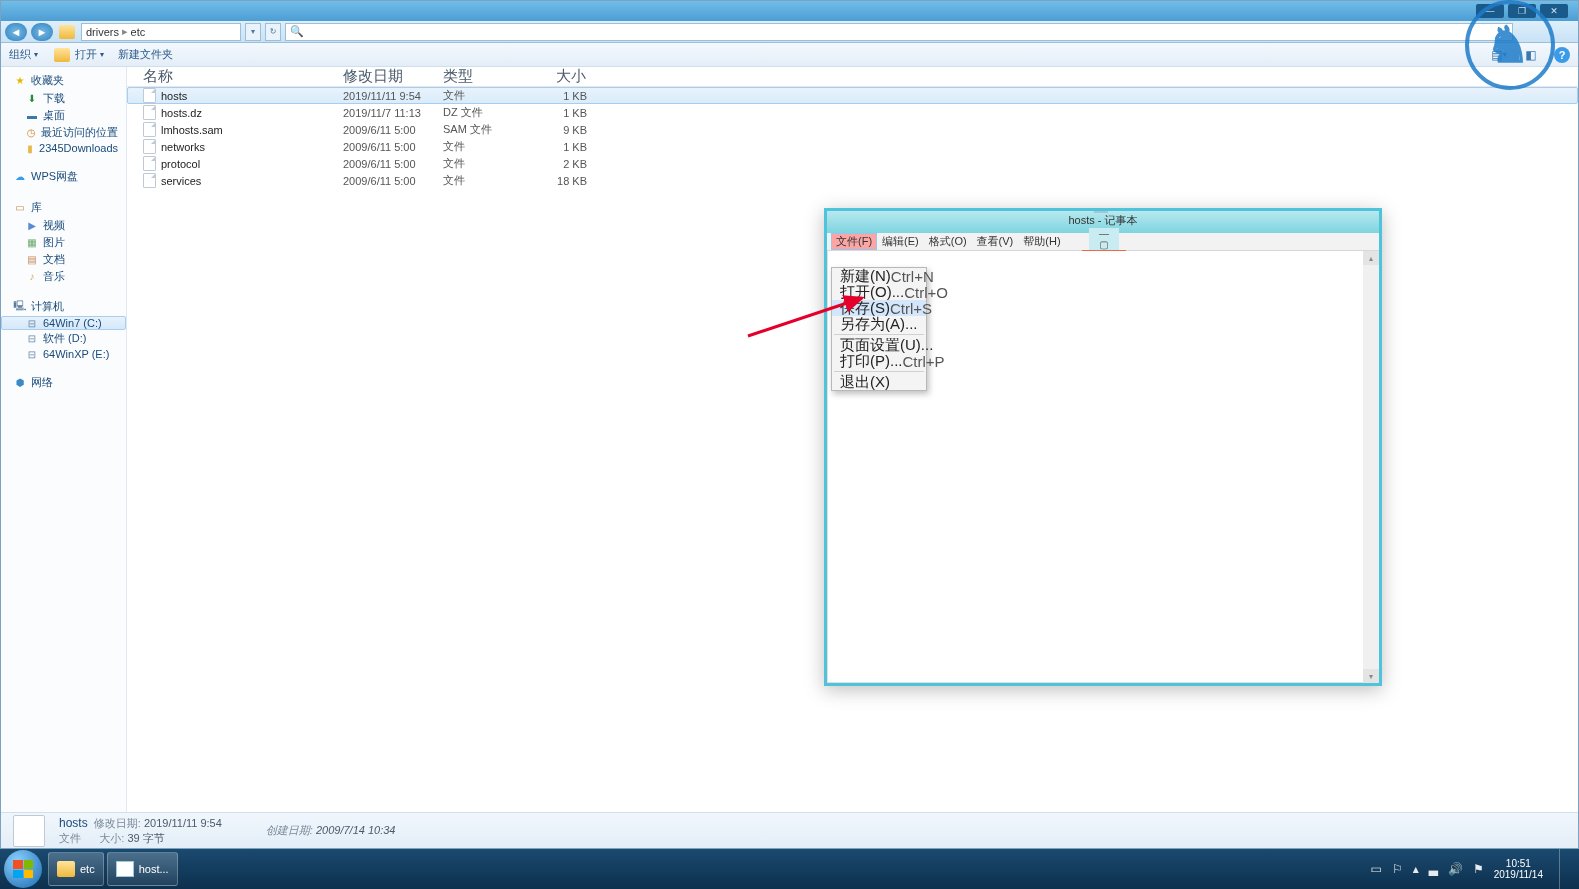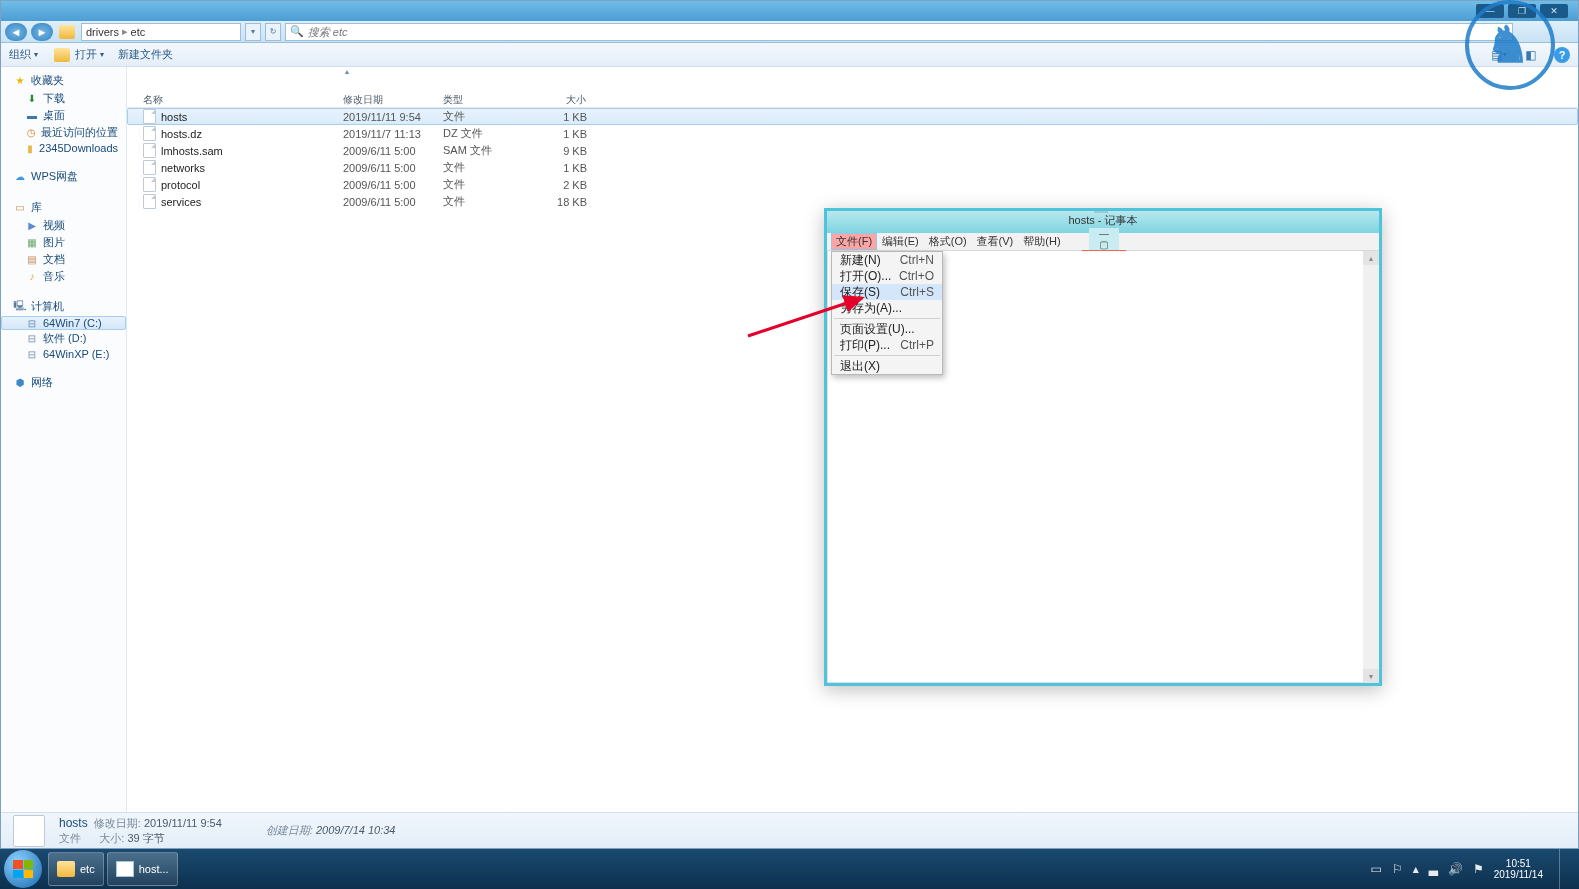--- a/index.html
+++ b/index.html
@@ -36,21 +36,21 @@
 .sidebar .grp.top { font-weight:400;}
 .sidebar .sub { padding:1px 8px 1px 24px; display:flex; align-items:center; gap:4px; cursor:default; white-space:nowrap;}
 .sidebar .sub.sel { background:linear-gradient(#e8f2fc,#d4e8fa); border:1px solid #a8cdef; border-radius:2px; padding:0 7px 0 23px;}
 .sidebar .sp { height:12px;}
 .ic { width:14px; height:12px; display:inline-flex; align-items:center; justify-content:center; font-size:10px;}
 .ic.fav{color:#e6b800;} .ic.dl{color:#2a8a3a;} .ic.dsk{color:#3a78b0;} .ic.rec{color:#d08a2a;} .ic.fold{color:#e6b84a;}
 .ic.cloud{color:#3a9be8;} .ic.lib{color:#c08a4a;} .ic.vid{color:#5a8ad0;} .ic.pic{color:#6aa86a;} .ic.doc{color:#c88a5a;} .ic.mus{color:#d8a84a;}
 .ic.comp{color:#5a7a9a;} .ic.drv{color:#6a8aa8;} .ic.net{color:#3a8ac8;}
 
 .filearea { flex:1; background:#fff; position:relative;}
-.cols { height:20px; border-bottom:1px solid #e4e8ec; display:flex; align-items:flex-end; font-size:10px; color:#4a5a6a; padding-left:10px;margin-top:21px;}
+.cols { height:20px; border-bottom:1px solid #e4e8ec; display:flex; align-items:flex-start; font-size:15px; color:#4a5a6a; padding-left:10px;}
 .col { border-right:1px solid transparent; padding:0 6px;}
 .col.name{width:200px;} .col.date{width:100px;} .col.type{width:96px;} .col.size{width:60px; text-align:right;}
 .sorthint { position:absolute; top:0; left:218px; font-size:8px; color:#6a8aa8;}
 .frow { height:17px; display:flex; align-items:center; font-size:11px; color:#222; padding-left:10px;}
 .frow.sel { background:linear-gradient(#e8f2fc,#d9ecfb); border:1px solid #a8cdef; border-radius:2px; padding-left:9px;}
 .frow .fc { padding:0 6px;}
 .frow .fc.name{width:200px; display:flex; align-items:center; gap:5px;} 
 .frow .fc.date{width:100px; color:#555;} .frow .fc.type{width:96px; color:#555;} .frow .fc.size{width:60px; text-align:right; color:#555;}
 .fileico { width:13px; height:15px; background:#fff; border:1px solid #c0cad4; border-radius:1px; position:relative;}
 .fileico::after { content:''; position:absolute; top:0; right:0; width:4px; height:4px; background:linear-gradient(135deg,transparent 48%,#c0cad4 52%);}
@@ -68,21 +68,21 @@
 .np-wb { width:30px; height:16px; margin-left:2px; display:flex; align-items:center; justify-content:center; font-size:10px; color:#555; background:#c8ecf2;}
 .np-wb.min{} .np-wb.max{} .np-wb.close{ background:linear-gradient(#f06a4a,#d8341a); color:#fff; width:44px;}
 .np-menu { height:18px; background:#f2f2f2; border-bottom:1px solid #d8d8d8; display:flex; align-items:center; font-size:11px; color:#333; padding:0 4px;}
 .np-menu .mitem { padding:1px 5px; cursor:default;}
 .np-menu .mitem.open { background:#fca5a5; border:1px solid #9cc4ea; padding:0 4px;}
 .np-body { position:absolute; top:40px; bottom:0; left:0; right:0; background:#fff; border:1px solid #e0e0e0; border-top:none; overflow:auto;}
 .np-scroll { position:absolute; top:40px; right:0; width:16px; bottom:0; background:#f0f0f0;}
 .np-scroll .up,.np-scroll .dn{height:14px;background:#e4e4e4;display:flex;align-items:center;justify-content:center;font-size:8px;color:#888;}
 .np-scroll .dn{position:absolute;bottom:0;width:100%;}
 
-.dropdown { position:absolute; top:40px; left:4px; width:112px; background:#f4f4f4; border:1px solid #b8b8b8; box-shadow:2px 3px 6px rgba(0,0,0,.25); font-size:12px; z-index:10;}
+.dropdown { position:absolute; top:56px; left:4px; width:96px; background:#f4f4f4; border:1px solid #b8b8b8; box-shadow:2px 3px 6px rgba(0,0,0,.25); font-size:15px; z-index:10;}
 .dropdown .drow { height:16px; display:flex; align-items:center; padding:0 8px; color:#222; cursor:default; white-space:nowrap;}
 .dropdown .drow .dlab{flex:1;} .dropdown .drow .dsc{color:#555;}
 .dropdown .drow.hover { background:#d4e6fa;}
 .dropdown .dsep { height:1px; background:#d0d0d0; margin:2px 2px;}
 
 
 .arrow { position:absolute; top:278px; left:740px; z-index:200; pointer-events:none;}
 
 
 .taskbar { position:absolute; bottom:0; left:0; right:0; height:40px; background:linear-gradient(rgba(30,50,70,.55),rgba(10,30,50,.75)); display:flex; align-items:center; padding:0 4px; z-index:300;}
@@ -116,21 +116,20 @@
     <span class="folder-icon-sm"></span>
     <div class="addr">
       <span>drivers</span>
       <span class="sep">▸</span>
       <span>etc</span>
     </div>
     <div class="dropbtn">▾</div>
     <div class="dropbtn">↻</div>
     <div class="search">
       <span class="sicon">🔍</span>
-      <input placeholder="搜索 etc" style="">
     </div>
   </div>
   <div class="cmdrow">
     <div class="citem">
         <span>组织</span> 
         <span style="font-size:8px;">▾</span>
       </div>
     <div class="citem">
         <span class="folder-icon-sm"></span>
         <span>打开</span> 

